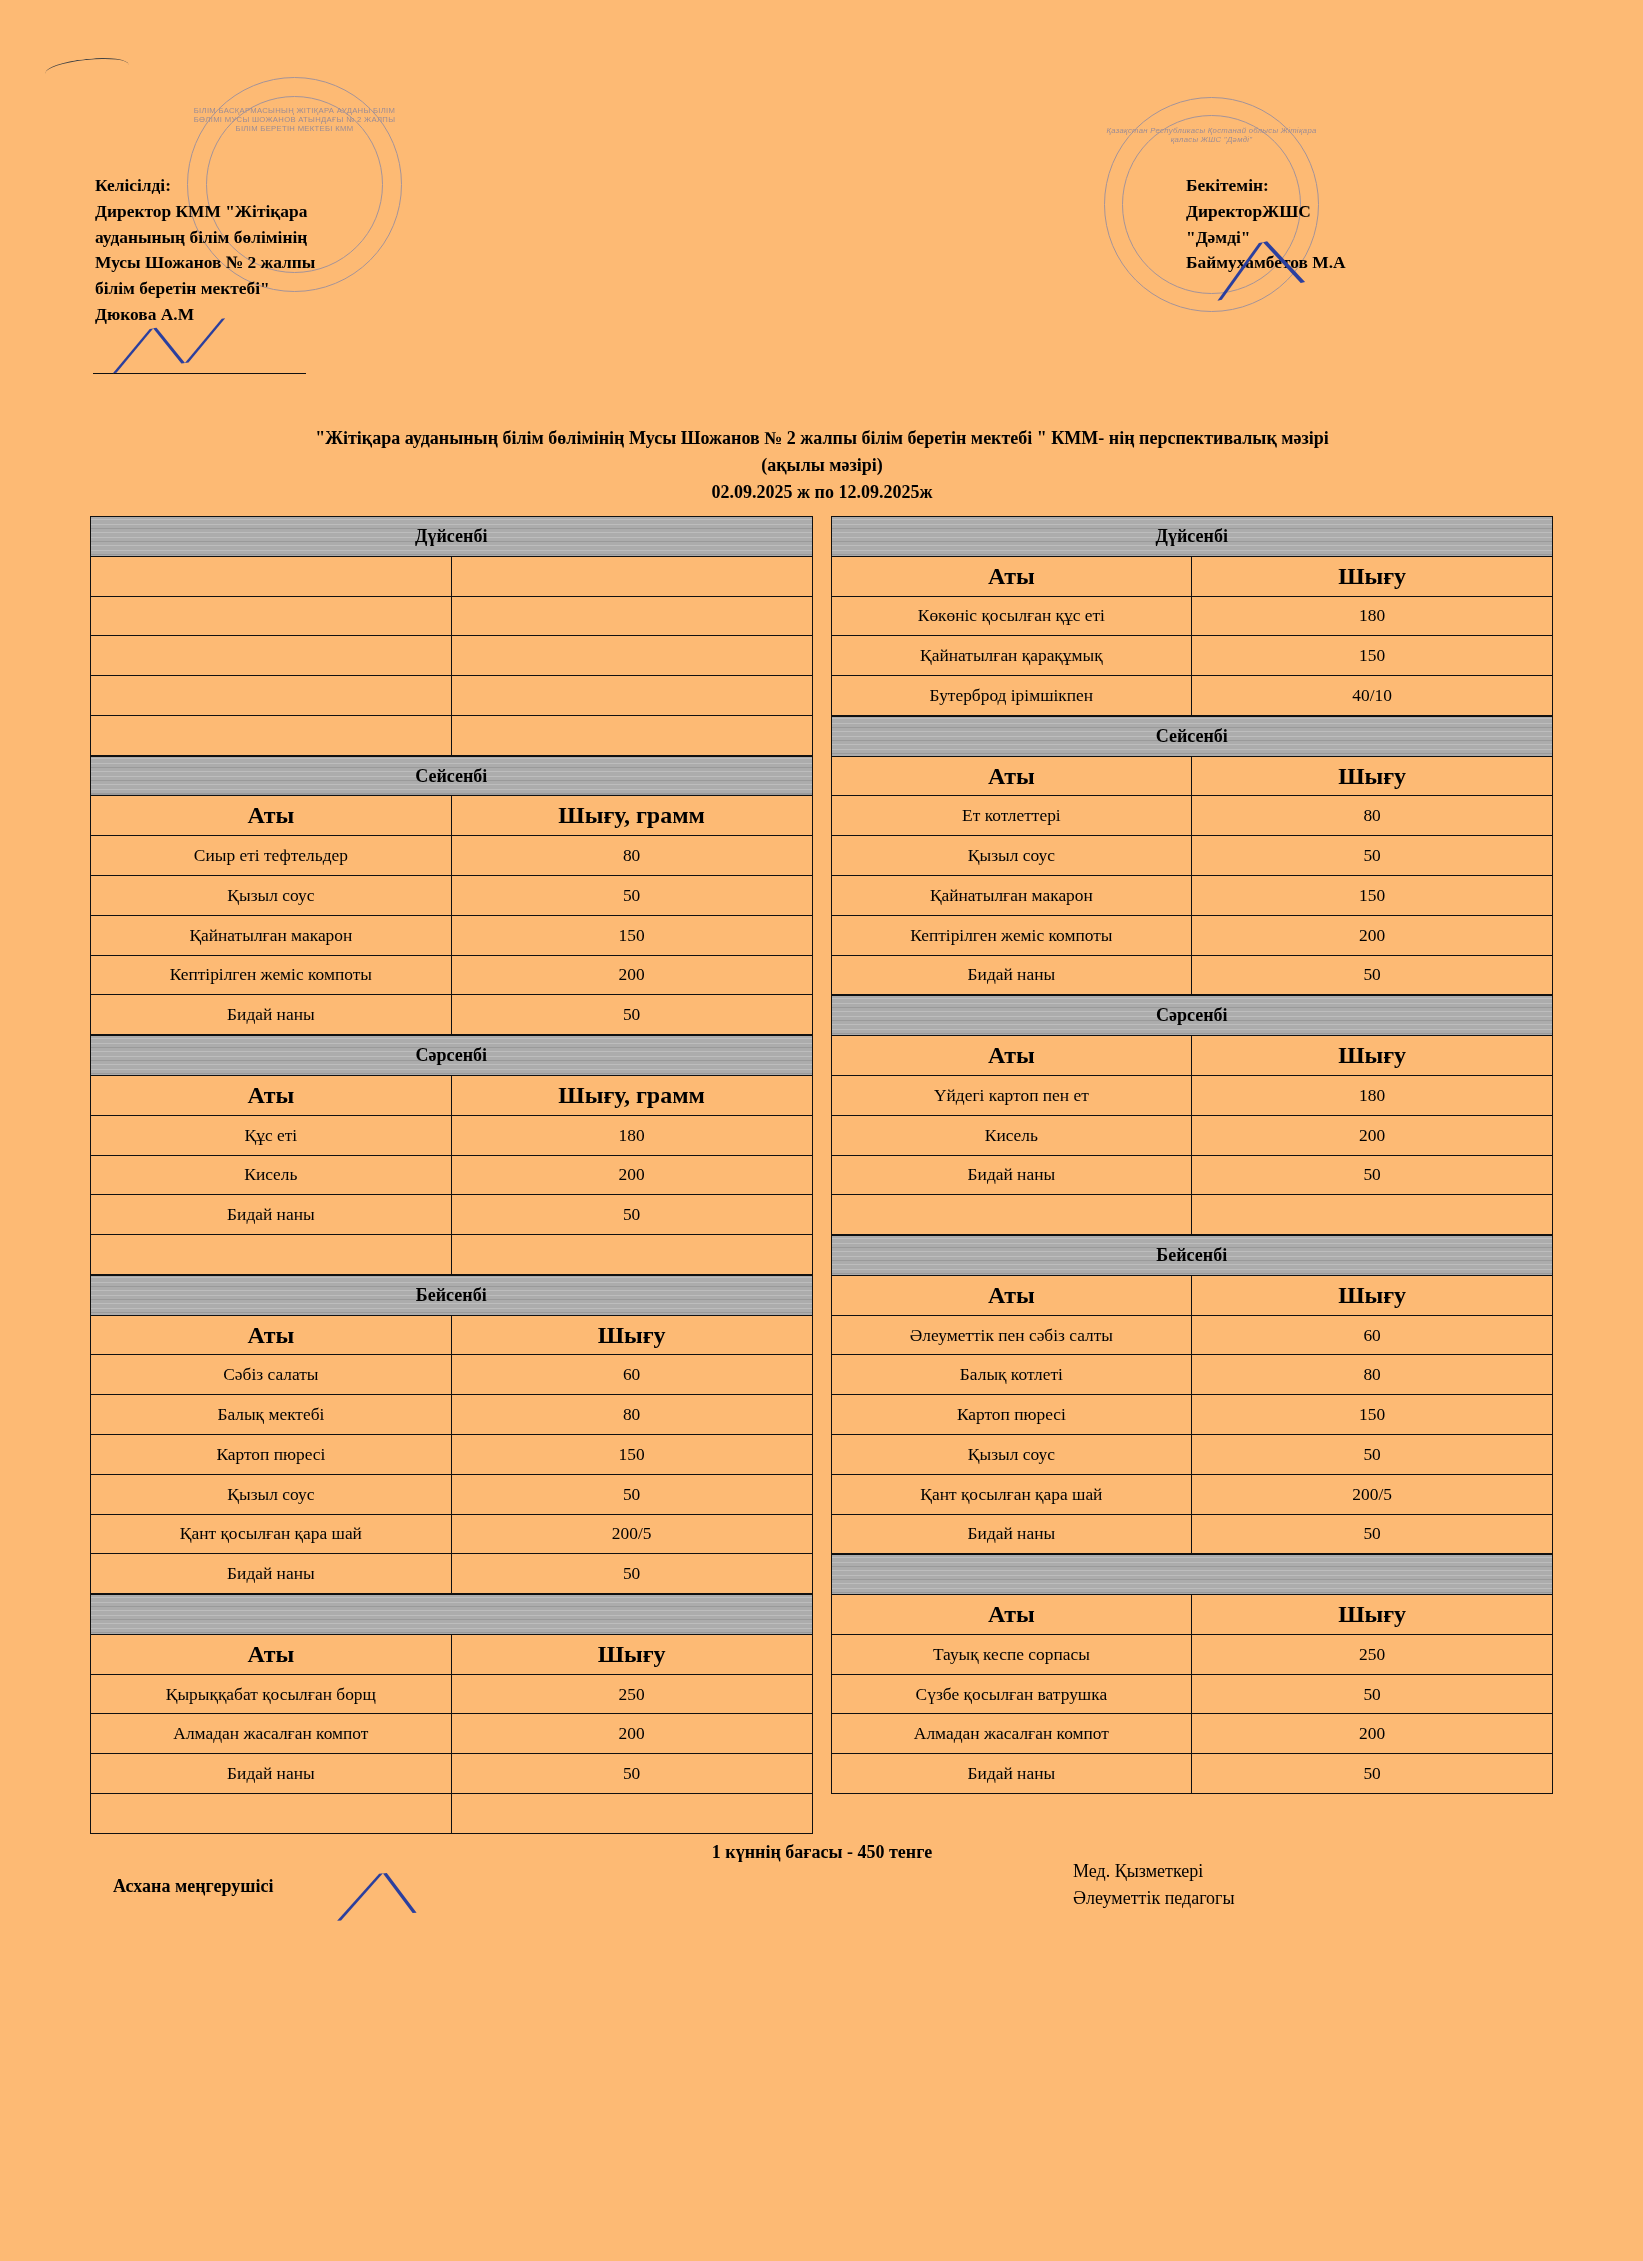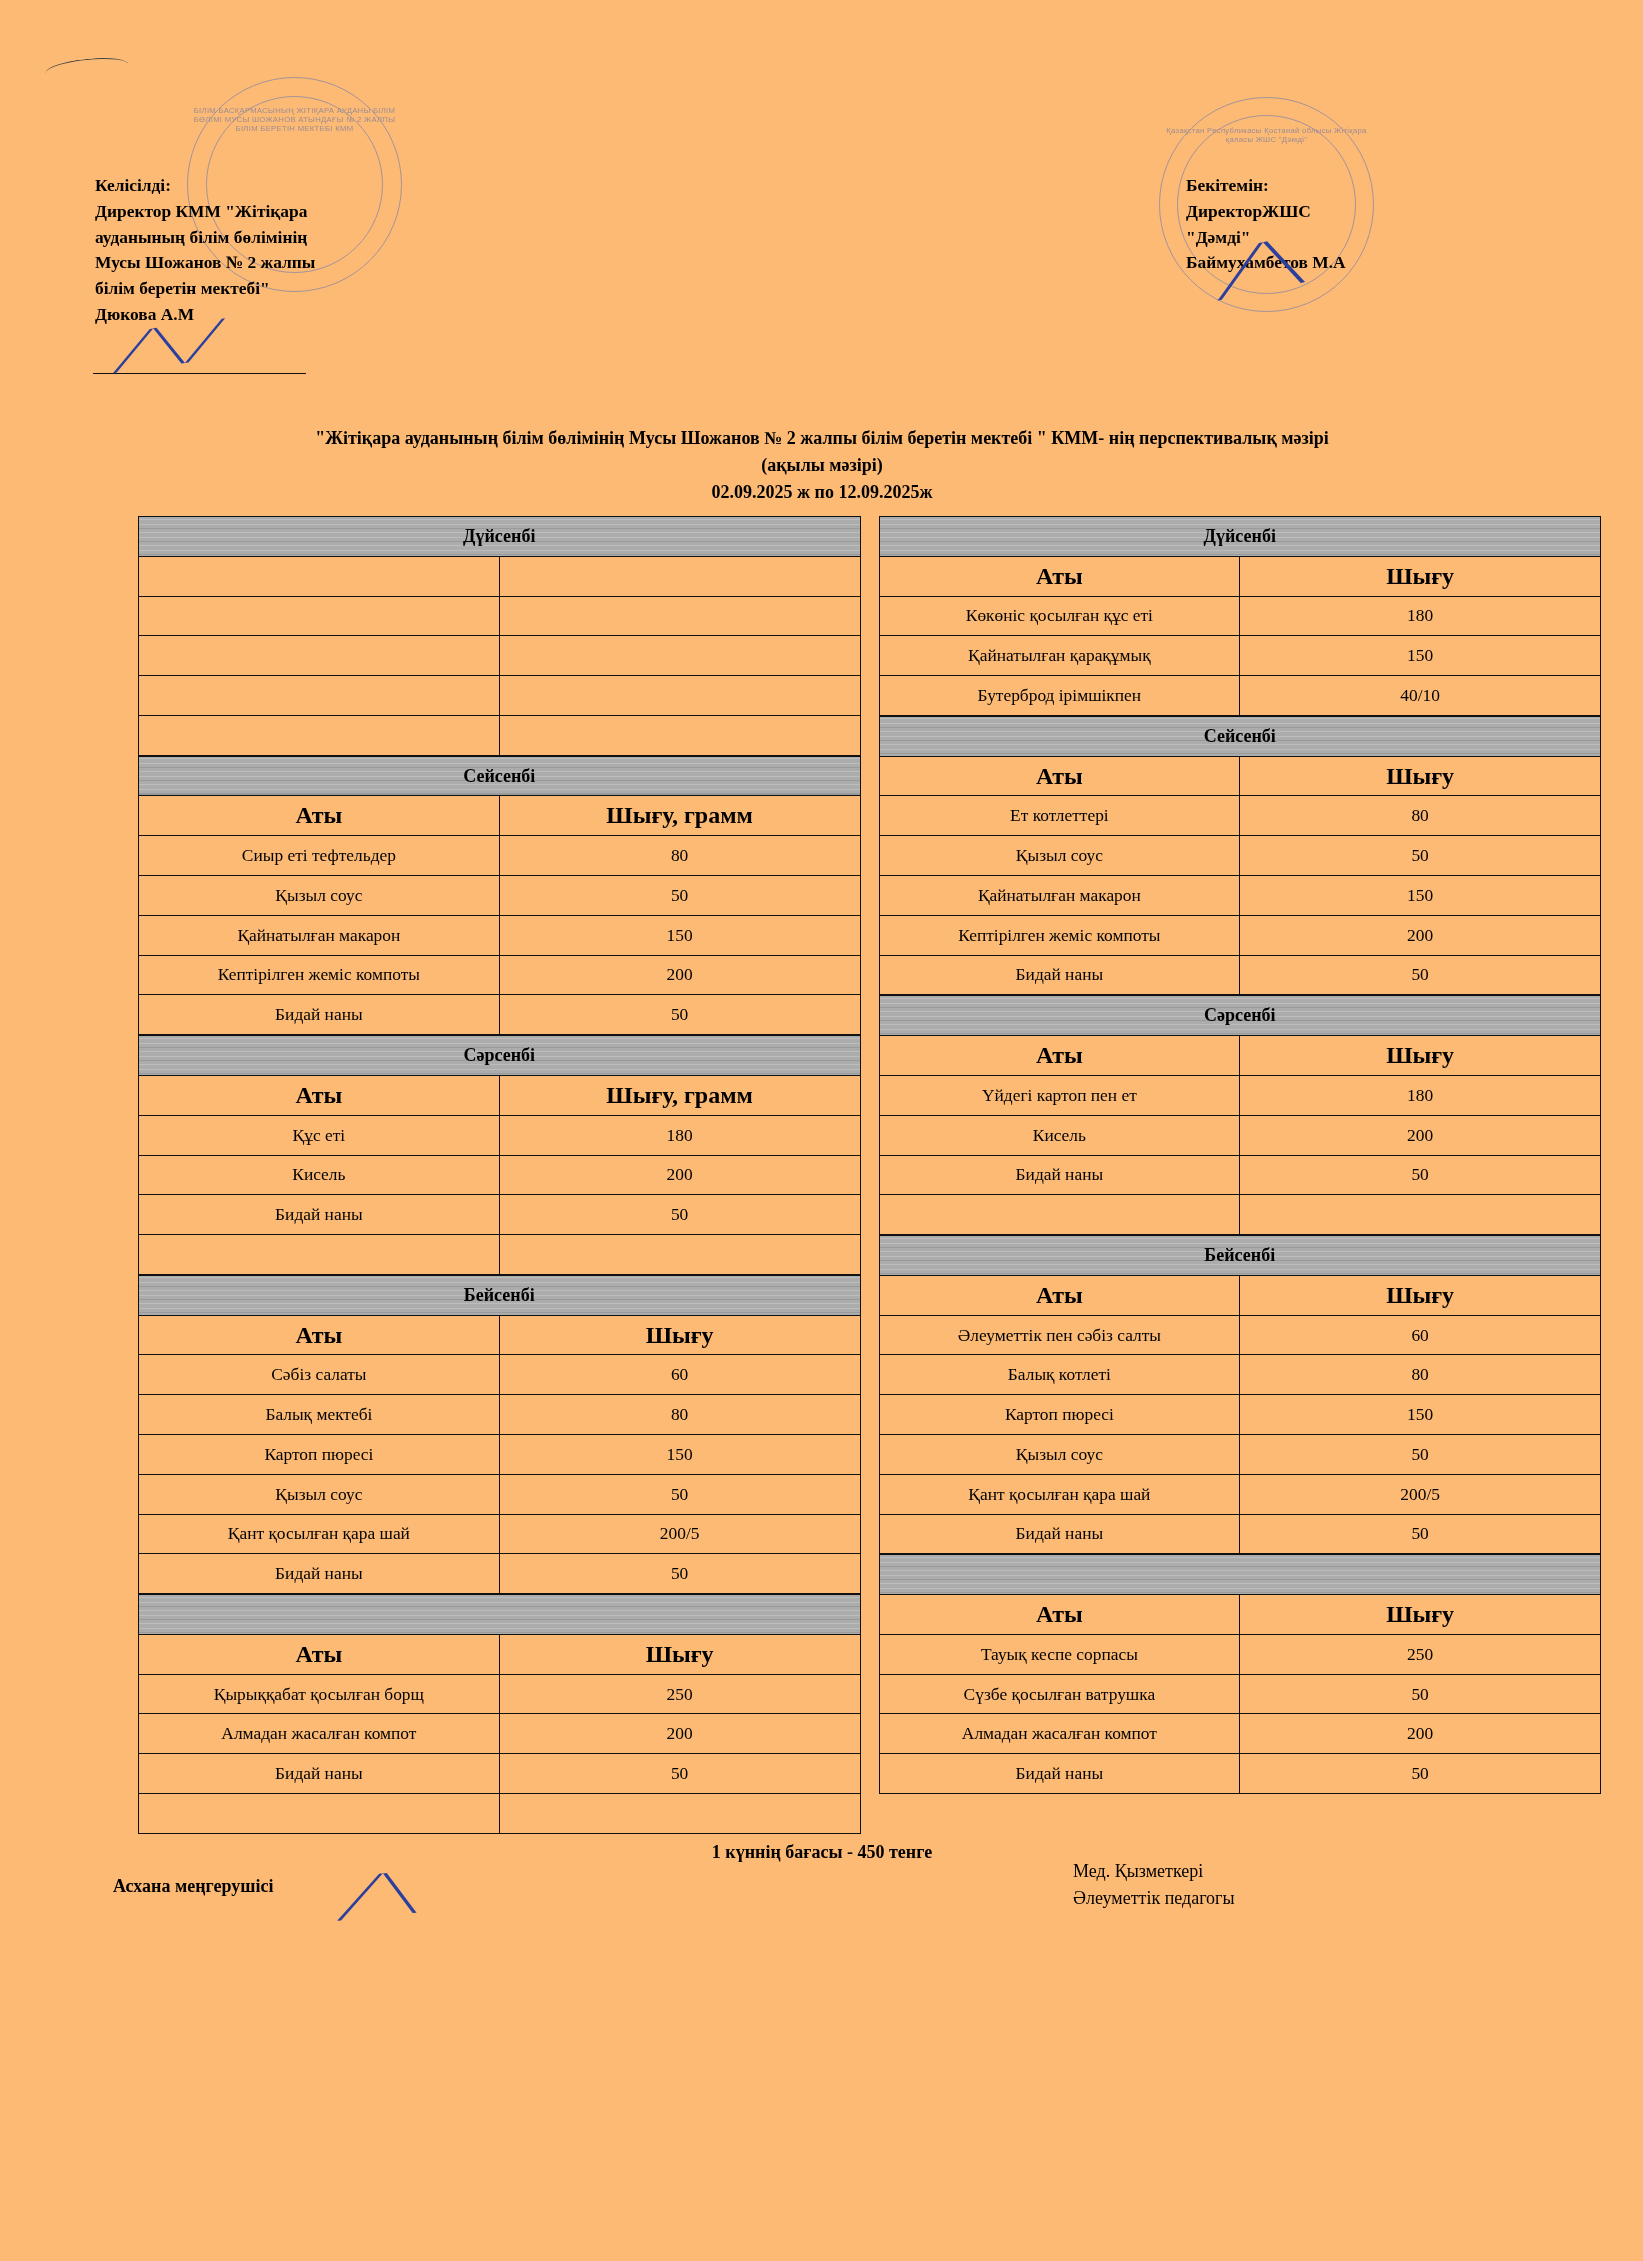--- a/index.html
+++ b/index.html
@@ -68,24 +68,25 @@
   .stamp1 {
     left: 187px;
     top: 77px;
     width: 213px;
     height: 213px;
   }
   .stamp1 .inner {
     left: 18px; top: 18px; right: 18px; bottom: 18px;
   }
   .stamp2 {
-    left: 1159px;
+    left: 1104px;
     top: 97px;
     width: 213px;
     height: 213px;
+    font-style: italic;
   }
   .stamp2 .inner {
     left: 17px; top: 17px; right: 17px; bottom: 17px;
   }
   .sig {
     position: absolute;
     color: #2b3f9e;
     font-family: "DejaVu Serif", serif;
     font-style: italic;
     pointer-events: none;
@@ -138,21 +139,20 @@
     line-height: 1.5;
   }
   
   .tables {
     position: absolute;
     left: 90px;
     top: 516px;
     width: 1463px;
     display: flex;
     gap: 18px;
-    margin-left: 48px;
   }
   .col {
     flex: 1;
   }
   table.menu {
     width: 100%;
     border-collapse: collapse;
     table-layout: fixed;
     font-size: 17.4px;
   }

